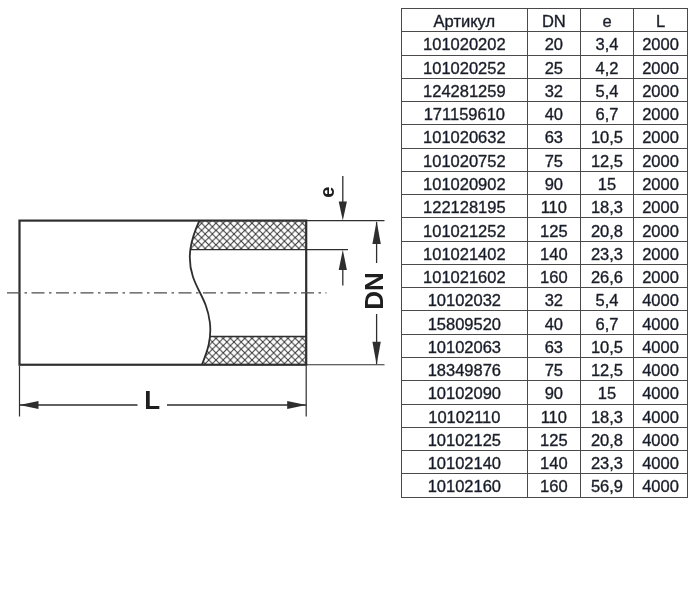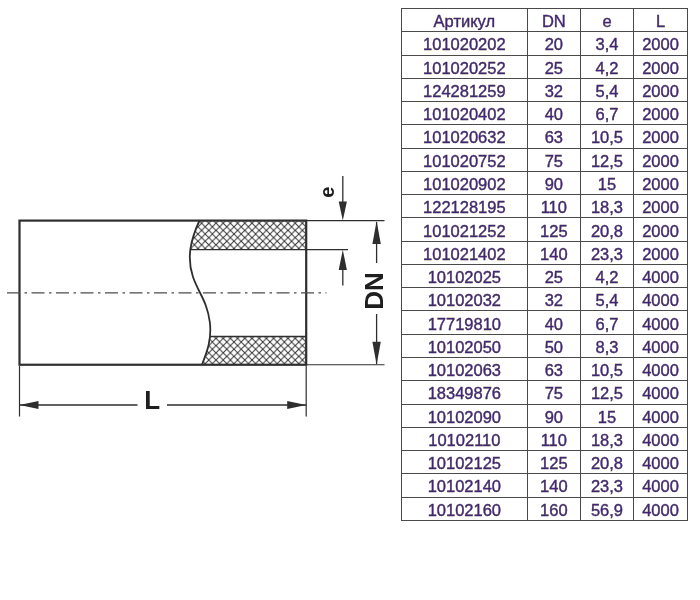--- a/index.html
+++ b/index.html
@@ -1,19 +1,19 @@
 <!DOCTYPE html>
 <html><head>
 <meta charset="utf-8">
 <style>
   html,body{margin:0;padding:0;background:#fff;width:700px;height:600px;overflow:hidden;}
   #stage{position:relative;width:700px;height:600px;font-family:"Liberation Sans",sans-serif;}
   svg{position:absolute;left:0;top:0;}
   table{position:absolute;left:401px;top:8px;border-collapse:collapse;table-layout:fixed;
-        font-family:"Liberation Sans",sans-serif;font-size:16.5px;color:#4c1d95;}
+        font-family:"Liberation Sans",sans-serif;font-size:16.5px;color:#0f172a;}
   td,th{border:1.6px solid #4a4a4a;-webkit-text-stroke:0.4px #333;text-align:center;vertical-align:middle;
         height:19.28px;padding:3px 0 0 0;font-weight:normal;overflow:hidden;}
 </style>
 </head>
 <body>
 <div id="stage">
 <svg width="700" height="600" viewBox="0 0 700 600">
   <defs>
     <pattern id="xh" width="7.2" height="7.2" patternUnits="userSpaceOnUse">
       <path d="M-1 -1 L8.2 8.2 M8.2 -1 L-1 8.2" stroke="#333" stroke-width="1" fill="none"></path>
@@ -89,21 +89,21 @@
           <td>4,2</td>
           <td>2000</td>
         </tr>
   <tr>
           <td>124281259</td>
           <td>32</td>
           <td>5,4</td>
           <td>2000</td>
         </tr>
   <tr>
-          <td>101020402</td>
+          <td>171159610</td>
           <td>40</td>
           <td>6,7</td>
           <td>2000</td>
         </tr>
   <tr>
           <td>101020632</td>
           <td>63</td>
           <td>10,5</td>
           <td>2000</td>
         </tr>
@@ -131,41 +131,35 @@
           <td>20,8</td>
           <td>2000</td>
         </tr>
   <tr>
           <td>101021402</td>
           <td>140</td>
           <td>23,3</td>
           <td>2000</td>
         </tr>
   <tr>
-          <td>10102025</td>
-          <td>25</td>
-          <td>4,2</td>
-          <td>4000</td>
+          <td>101021602</td>
+          <td>160</td>
+          <td>26,6</td>
+          <td>2000</td>
         </tr>
   <tr>
           <td>10102032</td>
           <td>32</td>
           <td>5,4</td>
           <td>4000</td>
         </tr>
   <tr>
-          <td>17719810</td>
+          <td>15809520</td>
           <td>40</td>
           <td>6,7</td>
-          <td>4000</td>
-        </tr>
-  <tr>
-          <td>10102050</td>
-          <td>50</td>
-          <td>8,3</td>
           <td>4000</td>
         </tr>
   <tr>
           <td>10102063</td>
           <td>63</td>
           <td>10,5</td>
           <td>4000</td>
         </tr>
   <tr>
           <td>18349876</td>

